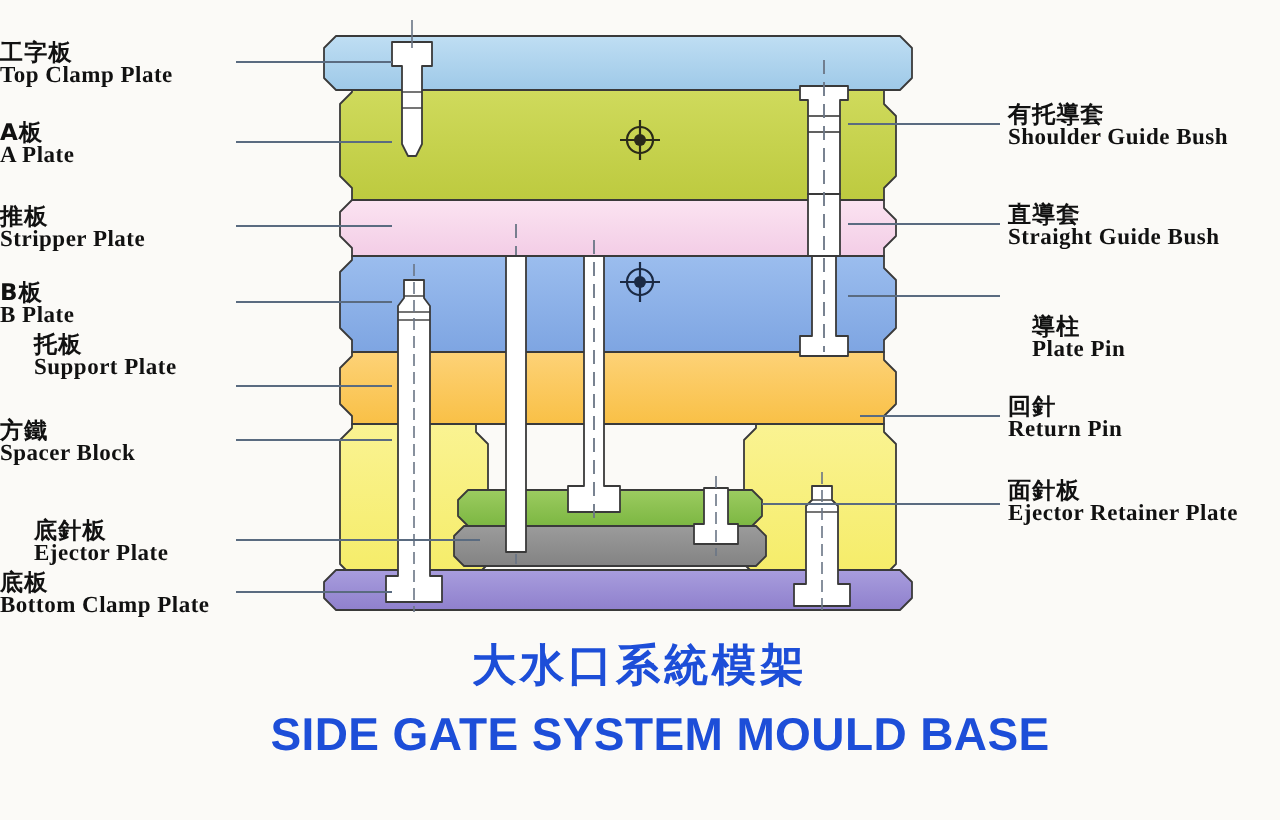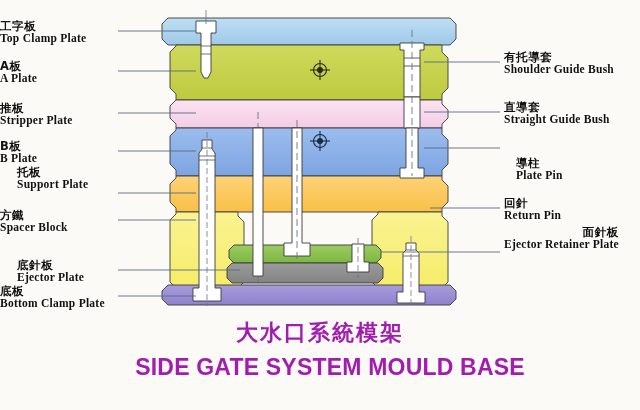--- a/index.html
+++ b/index.html
@@ -14,21 +14,21 @@
   
   .lbl{position:absolute;line-height:1.08;white-space:nowrap;color:#111;}
   .lbl .cn{font-weight:bold;font-size:11.5px;letter-spacing:.6px;
            font-family:"DejaVu Sans","Liberation Sans",sans-serif;}
   .lbl .en{font-weight:bold;font-size:11.5px;letter-spacing:.25px;
            font-family:"Liberation Serif","DejaVu Serif",serif;}
   .lbl.right{text-align:left;}
   .lbl.left{}
 
   
-  #title{position:absolute;left:0;right:0;text-align:center;color:#a21caf;}
+  #title{position:absolute;left:0;right:0;text-align:center;color:#1d4ed8;}
   #title .t-cn{font-size:22px;font-weight:bold;letter-spacing:2px;
         font-family:"DejaVu Sans","Liberation Sans",sans-serif;}
   #title .t-en{font-size:23px;font-weight:bold;letter-spacing:.2px;
         font-family:"Liberation Sans","DejaVu Sans",sans-serif;}
 
   svg{position:absolute;left:0;top:0;}
 </style>
 </head>
 <body>
 
@@ -230,21 +230,21 @@
 <div class="lbl right" style="left:516px;top:137px;margin-top:20px;">
   <div class="cn">導柱</div>
   <div class="en">Plate Pin</div>
 </div>
 
 <div class="lbl right" style="left:504px;top:197px;">
   <div class="cn">回針</div>
   <div class="en">Return Pin</div>
 </div>
 
-<div class="lbl right" style="left:504px;top:226px;text-align:right;">
+<div class="lbl right" style="left:504px;top:239px;">
   <div class="cn">面針板</div>
   <div class="en">Ejector Retainer Plate</div>
 </div>
 
 <div id="title" style="top:318px;">
   <div class="t-cn">大水口系統模架</div>
   <div class="t-en" style="margin-top:6px;margin-left:20px;">SIDE GATE SYSTEM MOULD BASE</div>
 </div>
 
 </div>

